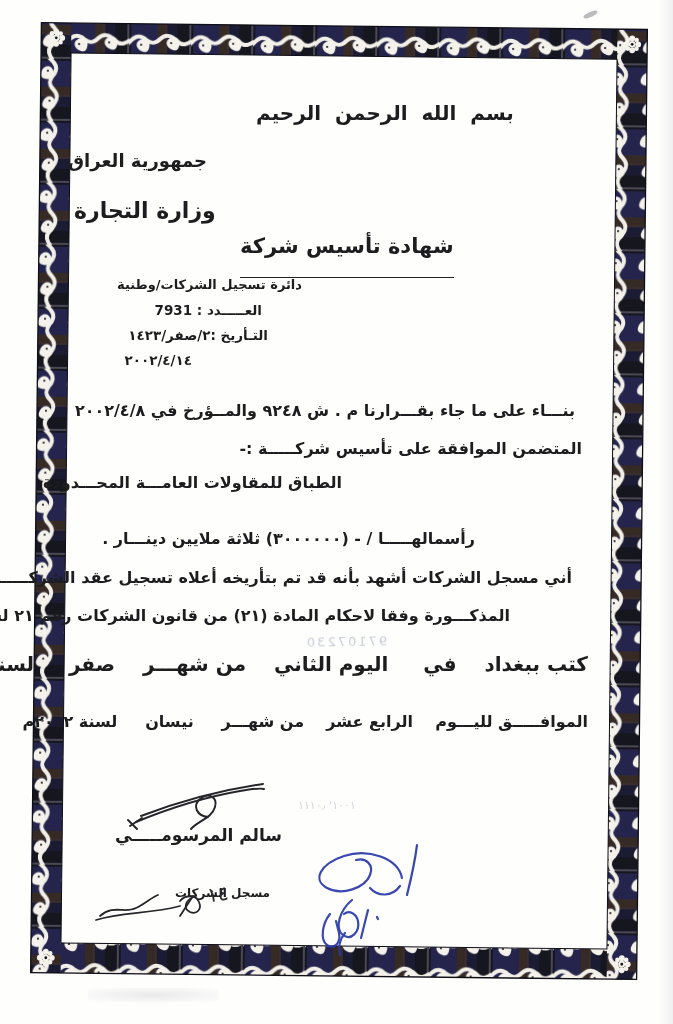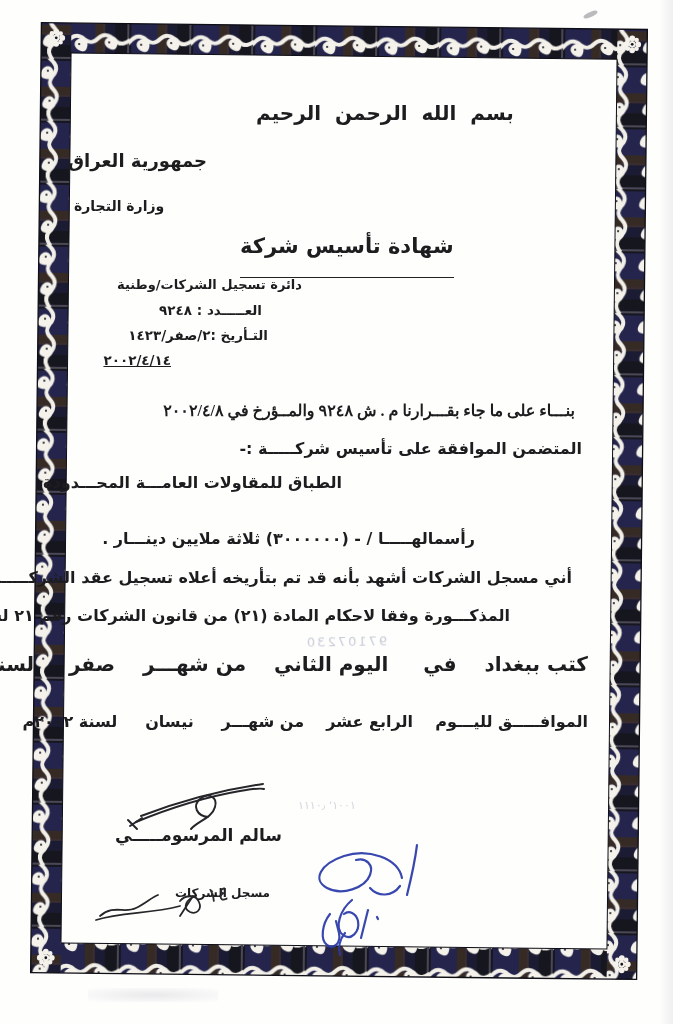--- a/index.html
+++ b/index.html
@@ -10,29 +10,29 @@
     direction:rtl;
   }
   .txt{
     position:absolute;color:#1d1d1f;font-weight:bold;white-space:nowrap;
     font-family:"DejaVu Sans",sans-serif;
   }
   .overlay{position:absolute;left:0;top:0;pointer-events:none;}
 
   [data-name="basmala"]{left:256px;top:101px;font-size:20px;word-spacing:7px;}
   [data-name="country-name"]{left:68px;top:150px;font-size:18px;}
-  [data-name="ministry-name"]{left:74px;top:198px;font-size:14px;}
+  [data-name="ministry-name"]{left:74px;top:198px;font-size:22px;}
   [data-name="certificate-title"]{left:240px;top:234px;font-size:21px;border-bottom:1.7px solid #222;padding-bottom:19px;}
 
   [data-name="registry-office-line"]{right:371px;top:277px;font-size:13px;}
   [data-name="registry-number-line"]{right:411px;top:302px;font-size:13.5px;}
   [data-name="registry-hijri-date-line"]{right:405px;top:327px;font-size:13.5px;}
-  [data-name="registry-gregorian-date-line"]{right:502px;top:352px;font-size:13.5px;text-decoration:underline;}
+  [data-name="registry-gregorian-date-line"]{right:481px;top:352px;font-size:13.5px;}
 
-  [data-name="intro-line-1"]{right:98px;top:401px;font-size:16px;font-family:Liberation Serif, serif;}
+  [data-name="intro-line-1"]{right:98px;top:401px;font-size:16px;}
   [data-name="intro-line-2"]{right:91px;top:439px;font-size:16px;}
   [data-name="company-name-line"]{right:331px;top:473px;font-size:16px;padding-left:21px;}
   [data-name="capital-line"]{right:198px;top:529px;font-size:16px;text-align:right;}
   [data-name="certification-line-1"]{right:101px;top:568px;font-size:16px;}
   [data-name="certification-line-2"]{right:163px;top:606px;font-size:16px;}
   [data-name="issue-date-line-1"]{right:85px;top:652px;font-size:20px;white-space:pre;}
   [data-name="issue-date-line-2"]{right:85px;top:712px;font-size:16px;white-space:pre;}
 
   [data-name="registrar-name"]{left:115px;top:825px;font-size:17px;}
   [data-name="registrar-title"]{left:129px;top:886px;font-size:12px;margin-left:46px;}
@@ -116,21 +116,21 @@
       <use href="#cflower" x="627" y="961"></use>
     </g>
   </svg>
 
   <div class="txt" data-name="basmala">بسم الله الرحمن الرحيم</div>
   <div class="txt" data-name="country-name">جمهورية العراق</div>
   <div class="txt" data-name="ministry-name">وزارة التجارة</div>
   <div class="txt" data-name="certificate-title">شهادة تأسيس شركة</div>
 
   <div class="txt" data-name="registry-office-line">دائرة تسجيل الشركات/وطنية</div>
-  <div class="txt" data-name="registry-number-line">العـــــدد : ٩٢٤٨</div>
+  <div class="txt" data-name="registry-number-line">العـــــدد : 7931</div>
   <div class="txt" data-name="registry-hijri-date-line">التـأريخ :٢/صفر/١٤٢٣</div>
   <div class="txt" data-name="registry-gregorian-date-line">٢٠٠٢/٤/١٤</div>
 
   <div class="txt" data-name="intro-line-1">بنـــاء على ما جاء بقـــرارنا م . ش ٩٢٤٨ والمــؤرخ في ٢٠٠٢/٤/٨</div>
   <div class="txt" data-name="intro-line-2">المتضمن الموافقة على تأسيس شركـــــة :-</div>
   <div class="txt" data-name="company-name-line">الطباق للمقاولات العامـــة المحـــدودة</div>
   <div class="txt" data-name="capital-line">رأسمالهـــــا / - (٣٠٠٠٠٠٠) ثلاثة ملايين دينـــار .</div>
   <div class="txt" data-name="certification-line-1">أني مسجل الشركات أشهد بأنه قد تم بتأريخه أعلاه تسجيل عقد الشركـــــة</div>
   <div class="txt" data-name="certification-line-2">المذكـــورة وفقا لاحكام المادة (٢١) من قانون الشركات رقم ٢١ لسنة ١٩٩٧ .</div>
   <div class="txt" data-name="issue-date-line-1">كتب ببغداد    في     اليوم الثاني    من شهـــر    صفر     لسنة ١٤٢٣هـــ</div>

